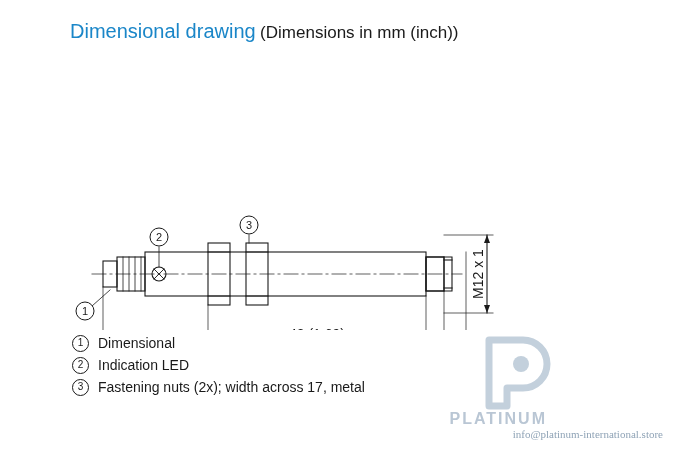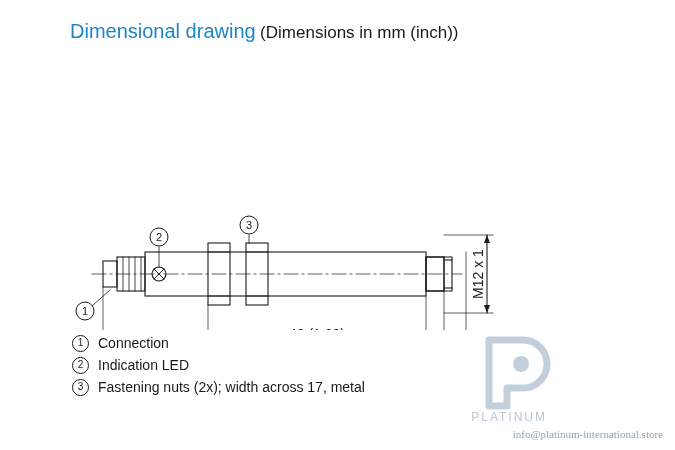--- a/index.html
+++ b/index.html
@@ -96,24 +96,24 @@
     position: absolute;
     right: 116px;
     top: 2px;
     width: 74px;
     height: 74px;
   }
   .logo-word {
     position: absolute;
     right: 120px;
     top: 76px;
-    font-size: 12px;
+    font-size: 16px;
     letter-spacing: 2px;
     color: #b9c6d4;
-    font-weight: 400;
+    font-weight: 700;
   }
   .logo-url {
     position: absolute;
     right: 4px;
     bottom: 4px;
     font-size: 11px;
     color: #8fa3b6;
     white-space: nowrap;
     font-family: Liberation Serif, serif;
   }
@@ -215,21 +215,21 @@
       <text x="317" y="239" text-anchor="middle" font-family="Liberation Sans, sans-serif" font-size="14" fill="#1a1a1a">43 (1.69)</text>
       <text x="326" y="265" text-anchor="middle" font-family="Liberation Sans, sans-serif" font-size="14" fill="#1a1a1a">48 (1.89)</text>
       <text x="284" y="308" text-anchor="middle" font-family="Liberation Sans, sans-serif" font-size="14" fill="#1a1a1a">65 (2.56)</text>
       <text x="483" y="174" text-anchor="middle" font-family="Liberation Sans, sans-serif" font-size="14" fill="#1a1a1a" transform="rotate(-90 483 174)">M12 x 1</text>
     </svg>
   </div>
 
   <div class="legend">
     <div class="legend-item">
       <span class="circled">1</span>
-      <span>Connection</span>
+      <span>Dimensional</span>
     </div>
     <div class="legend-item">
       <span class="circled">2</span>
       <span>Indication LED</span>
     </div>
     <div class="legend-item">
       <span class="circled">3</span>
       <span>Fastening nuts (2x); width across 17, metal</span>
     </div>
   </div>

